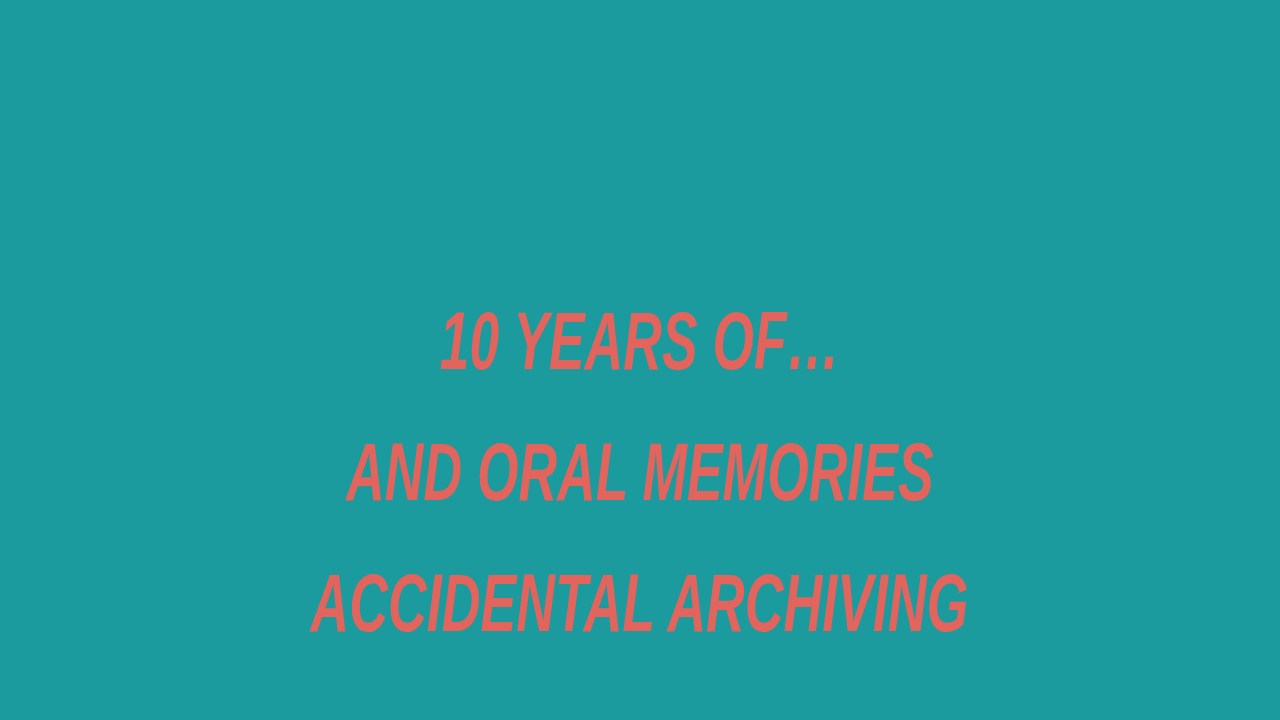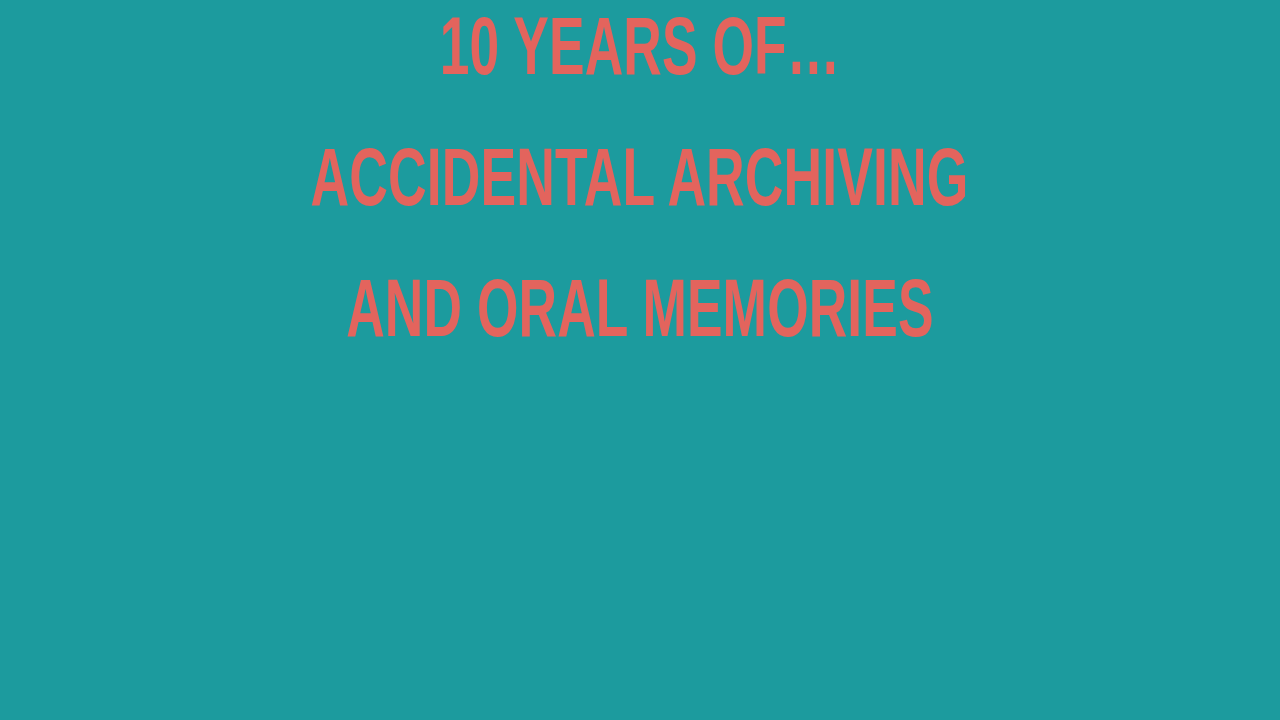--- a/index.html
+++ b/index.html
@@ -15,23 +15,24 @@
     background: #1c9b9e;
     font-family: "Liberation Sans", sans-serif;
   }
 
   #slide {
     position: relative;
     width: 1280px;
     height: 680px;
     background: #1c9b9e;
     display: flex;
-    align-items: flex-start;
+    align-items: flex-end;
     justify-content: center;
     box-sizing: border-box;
+    font-style: italic;
   }
 
   #title-block {
     width: 100%;
     text-align: center;
     
     margin-top: -8px;
     -webkit-user-select: none;
     user-select: none;
   }
@@ -67,23 +68,23 @@
 
 <div id="slide" style="background: rgb(28, 155, 158);">
 
   <div id="title-block">
 
     <div class="title-line line-1" style="color: rgb(227, 100, 93);">
       <span>10 YEARS OF…</span>
     </div>
 
 
+    <div class="title-line line-4" style="color: rgb(227, 100, 93);">
+      <span>AND ORAL MEMORIES</span>
+    </div>
+
     <div class="title-line line-3" style="color: rgb(227, 100, 93);">
       <span>ACCIDENTAL ARCHIVING</span>
-    </div>
-
-    <div class="title-line line-4" style="color: rgb(227, 100, 93);">
-      <span>AND ORAL MEMORIES</span>
     </div>
 
   </div>
 
 </div>
 
 </body></html>

